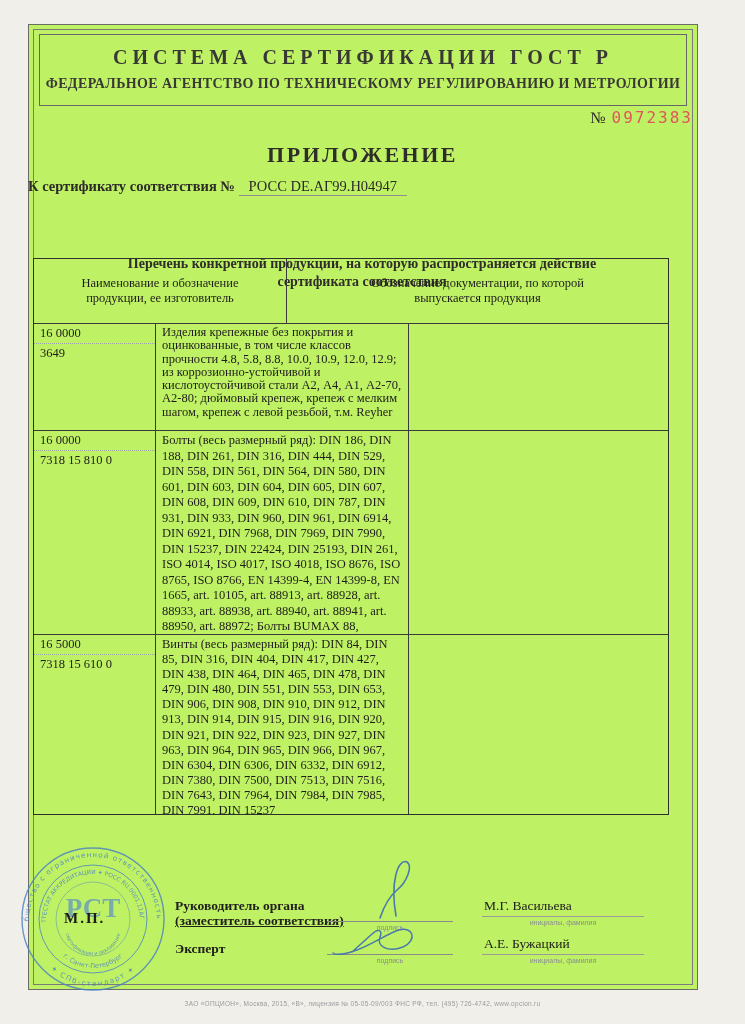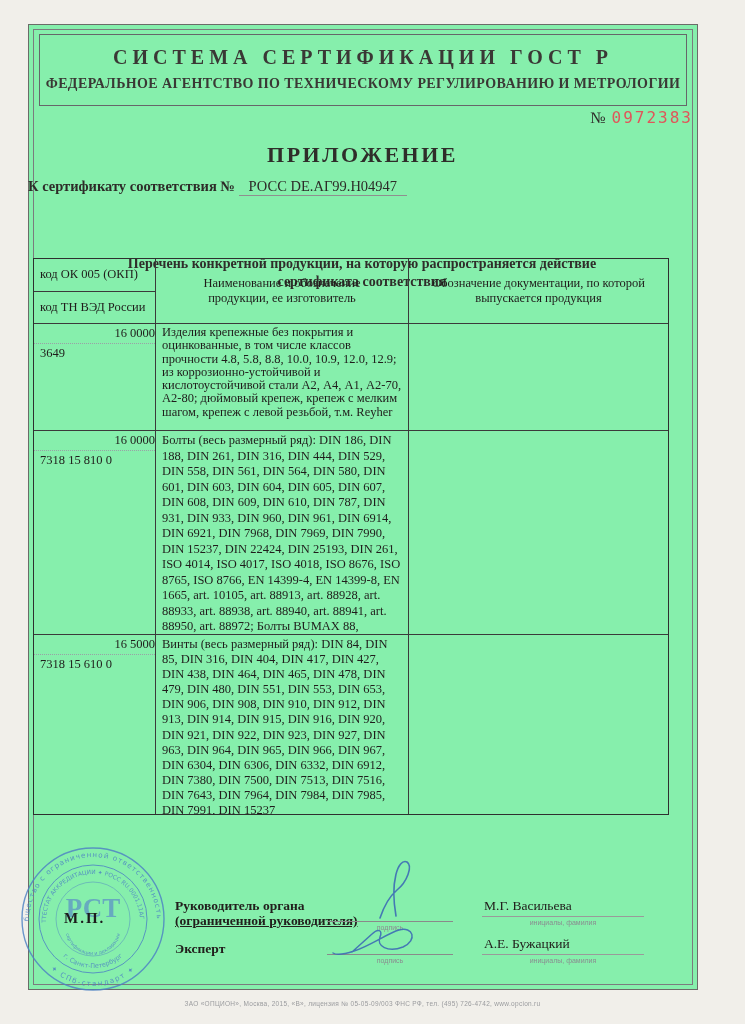--- a/index.html
+++ b/index.html
@@ -5,21 +5,21 @@
   html,body{margin:0;padding:0;}
   .page{
     position:relative;width:745px;height:1024px;
     background:#f1efea;
     font-family:"Liberation Serif","DejaVu Serif",serif;
     color:#2d2b28;overflow:hidden;
   }
   
   .frame-outer{
     position:absolute;left:28px;top:24px;width:668px;height:964px;
-    border:1.5px solid #6b6b68;background:#86efac;
+    border:1.5px solid #6b6b68;background:#bef264;
   }
   .frame-inner{
     position:absolute;left:4px;top:4px;right:4px;bottom:4px;
     border:1px solid #7b7b7e;
   }
   
   .header-box{
     position:absolute;left:10px;top:9px;right:10px;height:70px;
     border:1px solid #66666a;text-align:center;
   }
@@ -54,21 +54,21 @@
   .thead .c1{display:flex;flex-direction:column;padding:0;}
   .h-half{flex:1;display:flex;align-items:center;padding-left:6px;}
   .h-half.top{border-bottom:1px solid #3a3a3a;}
   .thead .c2,.thead .c3{display:flex;align-items:center;justify-content:center;text-align:center;padding:2px 10px;}
   .th-inner2{max-width:215px;line-height:15px;}
   .th-inner3{max-width:235px;line-height:15px;}
   .row-a{height:106px;}
   .row-b{height:203px;}
   .row-c{height:179px;}
   .c1 .codes{padding:2px 6px;}
-  .okp{border-bottom:1px dotted #9aa0a6;padding-bottom:2px;margin:0 -6px 2px -6px;padding-left:6px;text-align:right;}
+  .okp{border-bottom:1px dotted #9aa0a6;padding-bottom:2px;margin:0 -6px 2px -6px;padding-left:6px;}
   .row-a .name{line-height:13.3px;}
   .row-b .name{line-height:15.5px;}
   .row-c .name{line-height:15.1px;}
   .trow{overflow:hidden;}
   
   .stamp{position:absolute;left:16px;top:843px;width:154px;height:152px;opacity:.82;}
   .mp-mark{position:absolute;left:64px;top:910px;font-size:15px;font-weight:bold;
     letter-spacing:2px;color:#1c1c1c;}
   
   .sig-label{position:absolute;left:175px;top:898px;font-size:13.5px;font-weight:bold;line-height:15px;color:#22201d;}
@@ -114,24 +114,20 @@
 
   <div class="cert-line">
     <span class="lbl">К сертификату соответствия №</span>
     <span class="num">РОСС DE.АГ99.Н04947</span>
   </div>
 
   <div class="subtitle">Перечень конкретной продукции,  на которую распространяется действие сертификата соответствия</div>
 
   <div class="cert-table">
     <div class="trow thead">
-      <div class="c1">
-        <div class="h-half top">код ОК 005 (ОКП)</div>
-        <div class="h-half">код ТН ВЭД России</div>
-      </div>
       <div class="c2">
         <div class="th-inner2">Наименование и обозначение продукции, ее изготовитель</div>
       </div>
       <div class="c3">
         <div class="th-inner3">Обозначение документации, по которой выпускается продукция</div>
       </div>
     </div>
 
     <div class="trow row-a">
       <div class="c1">
@@ -198,21 +194,21 @@
     </text>
     <text x="77" y="74" text-anchor="middle" font-family="Liberation Serif, serif" font-weight="bold" font-size="27" fill="#5a8cc8" opacity="0.85">РСТ</text>
     <text font-family="DejaVu Sans, sans-serif" font-size="4.8" fill="#4d82c4">
       <textPath href="#arc-center-small" startOffset="50%" text-anchor="middle">сертификации и декларации</textPath>
     </text>
   </svg>
   <div class="mp-mark">М.П.</div>
 
   <div class="sig-label">
     <div>Руководитель органа</div>
-    <div class="u">(ограниченной руководителя)</div>
+    <div class="u">(заместитель соответствия)</div>
   </div>
   <div class="expert-label">Эксперт</div>
 
   <div class="sig-line l1"></div>
   <div class="sig-line l2"></div>
   <div class="cap c1p">подпись</div>
   <div class="cap c2p">подпись</div>
 
   <div class="sig-name n1">М.Г. Васильева</div>
   <div class="sig-name n2">А.Е. Бужацкий</div>

